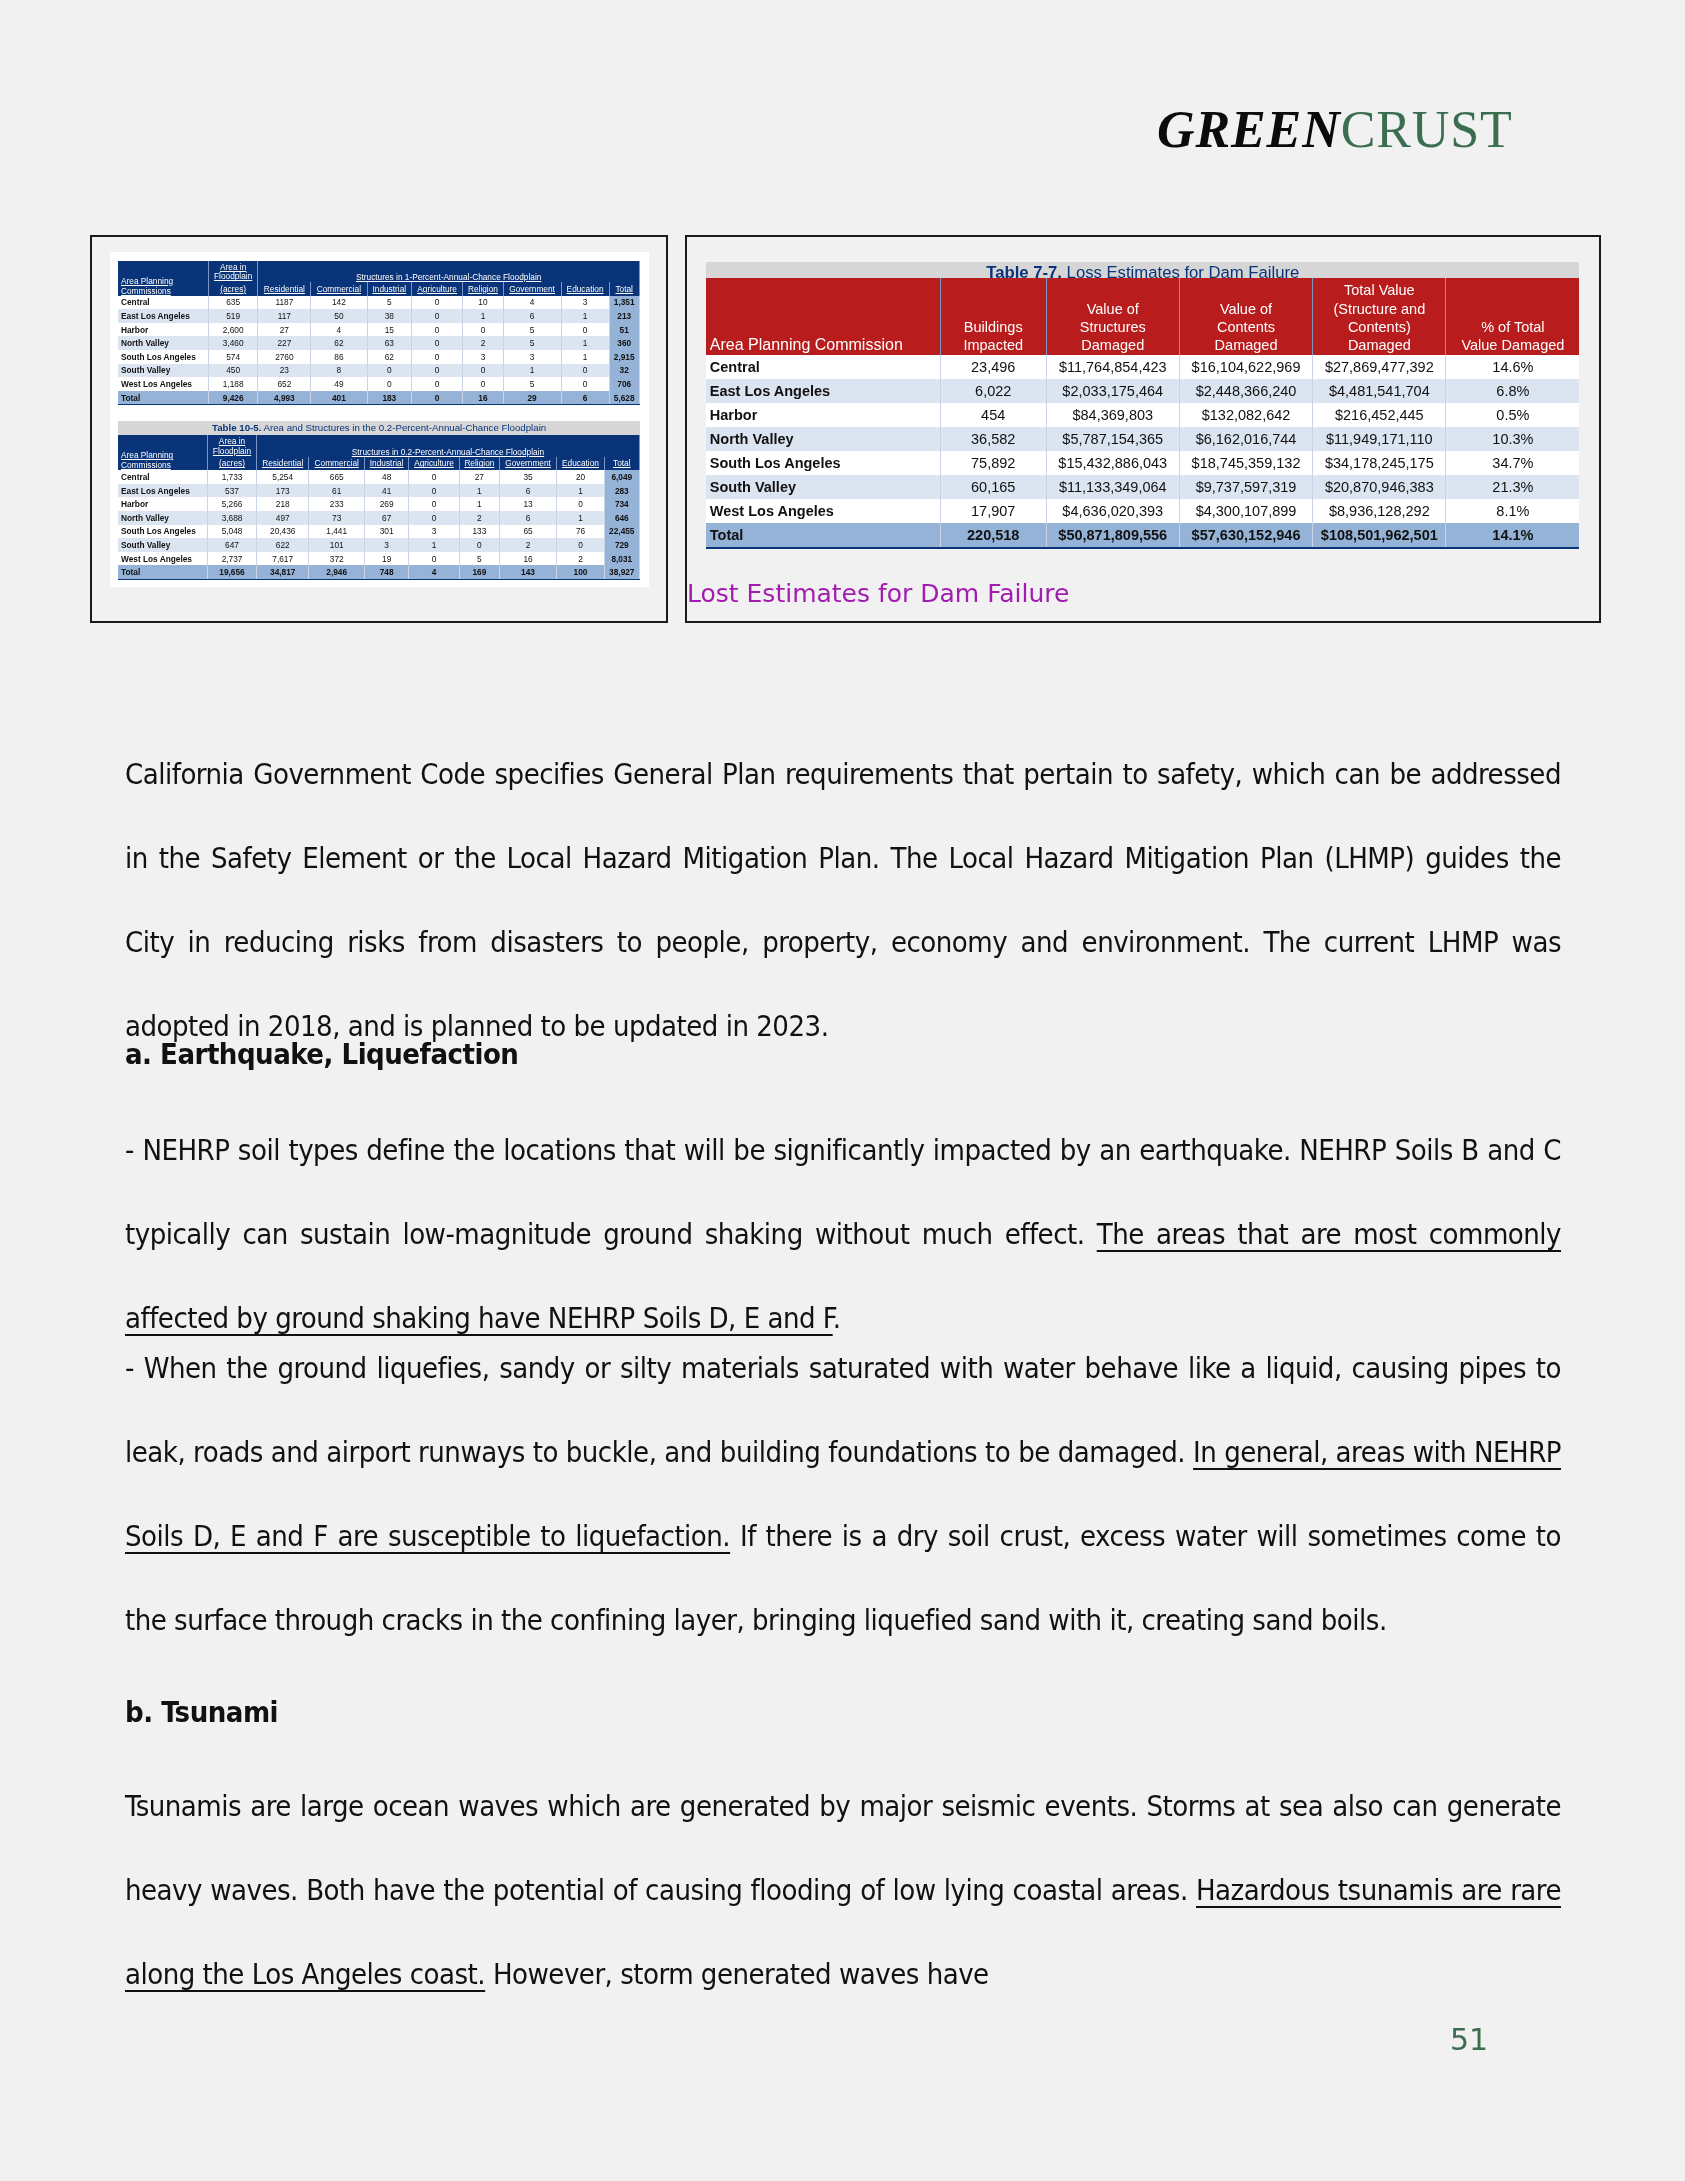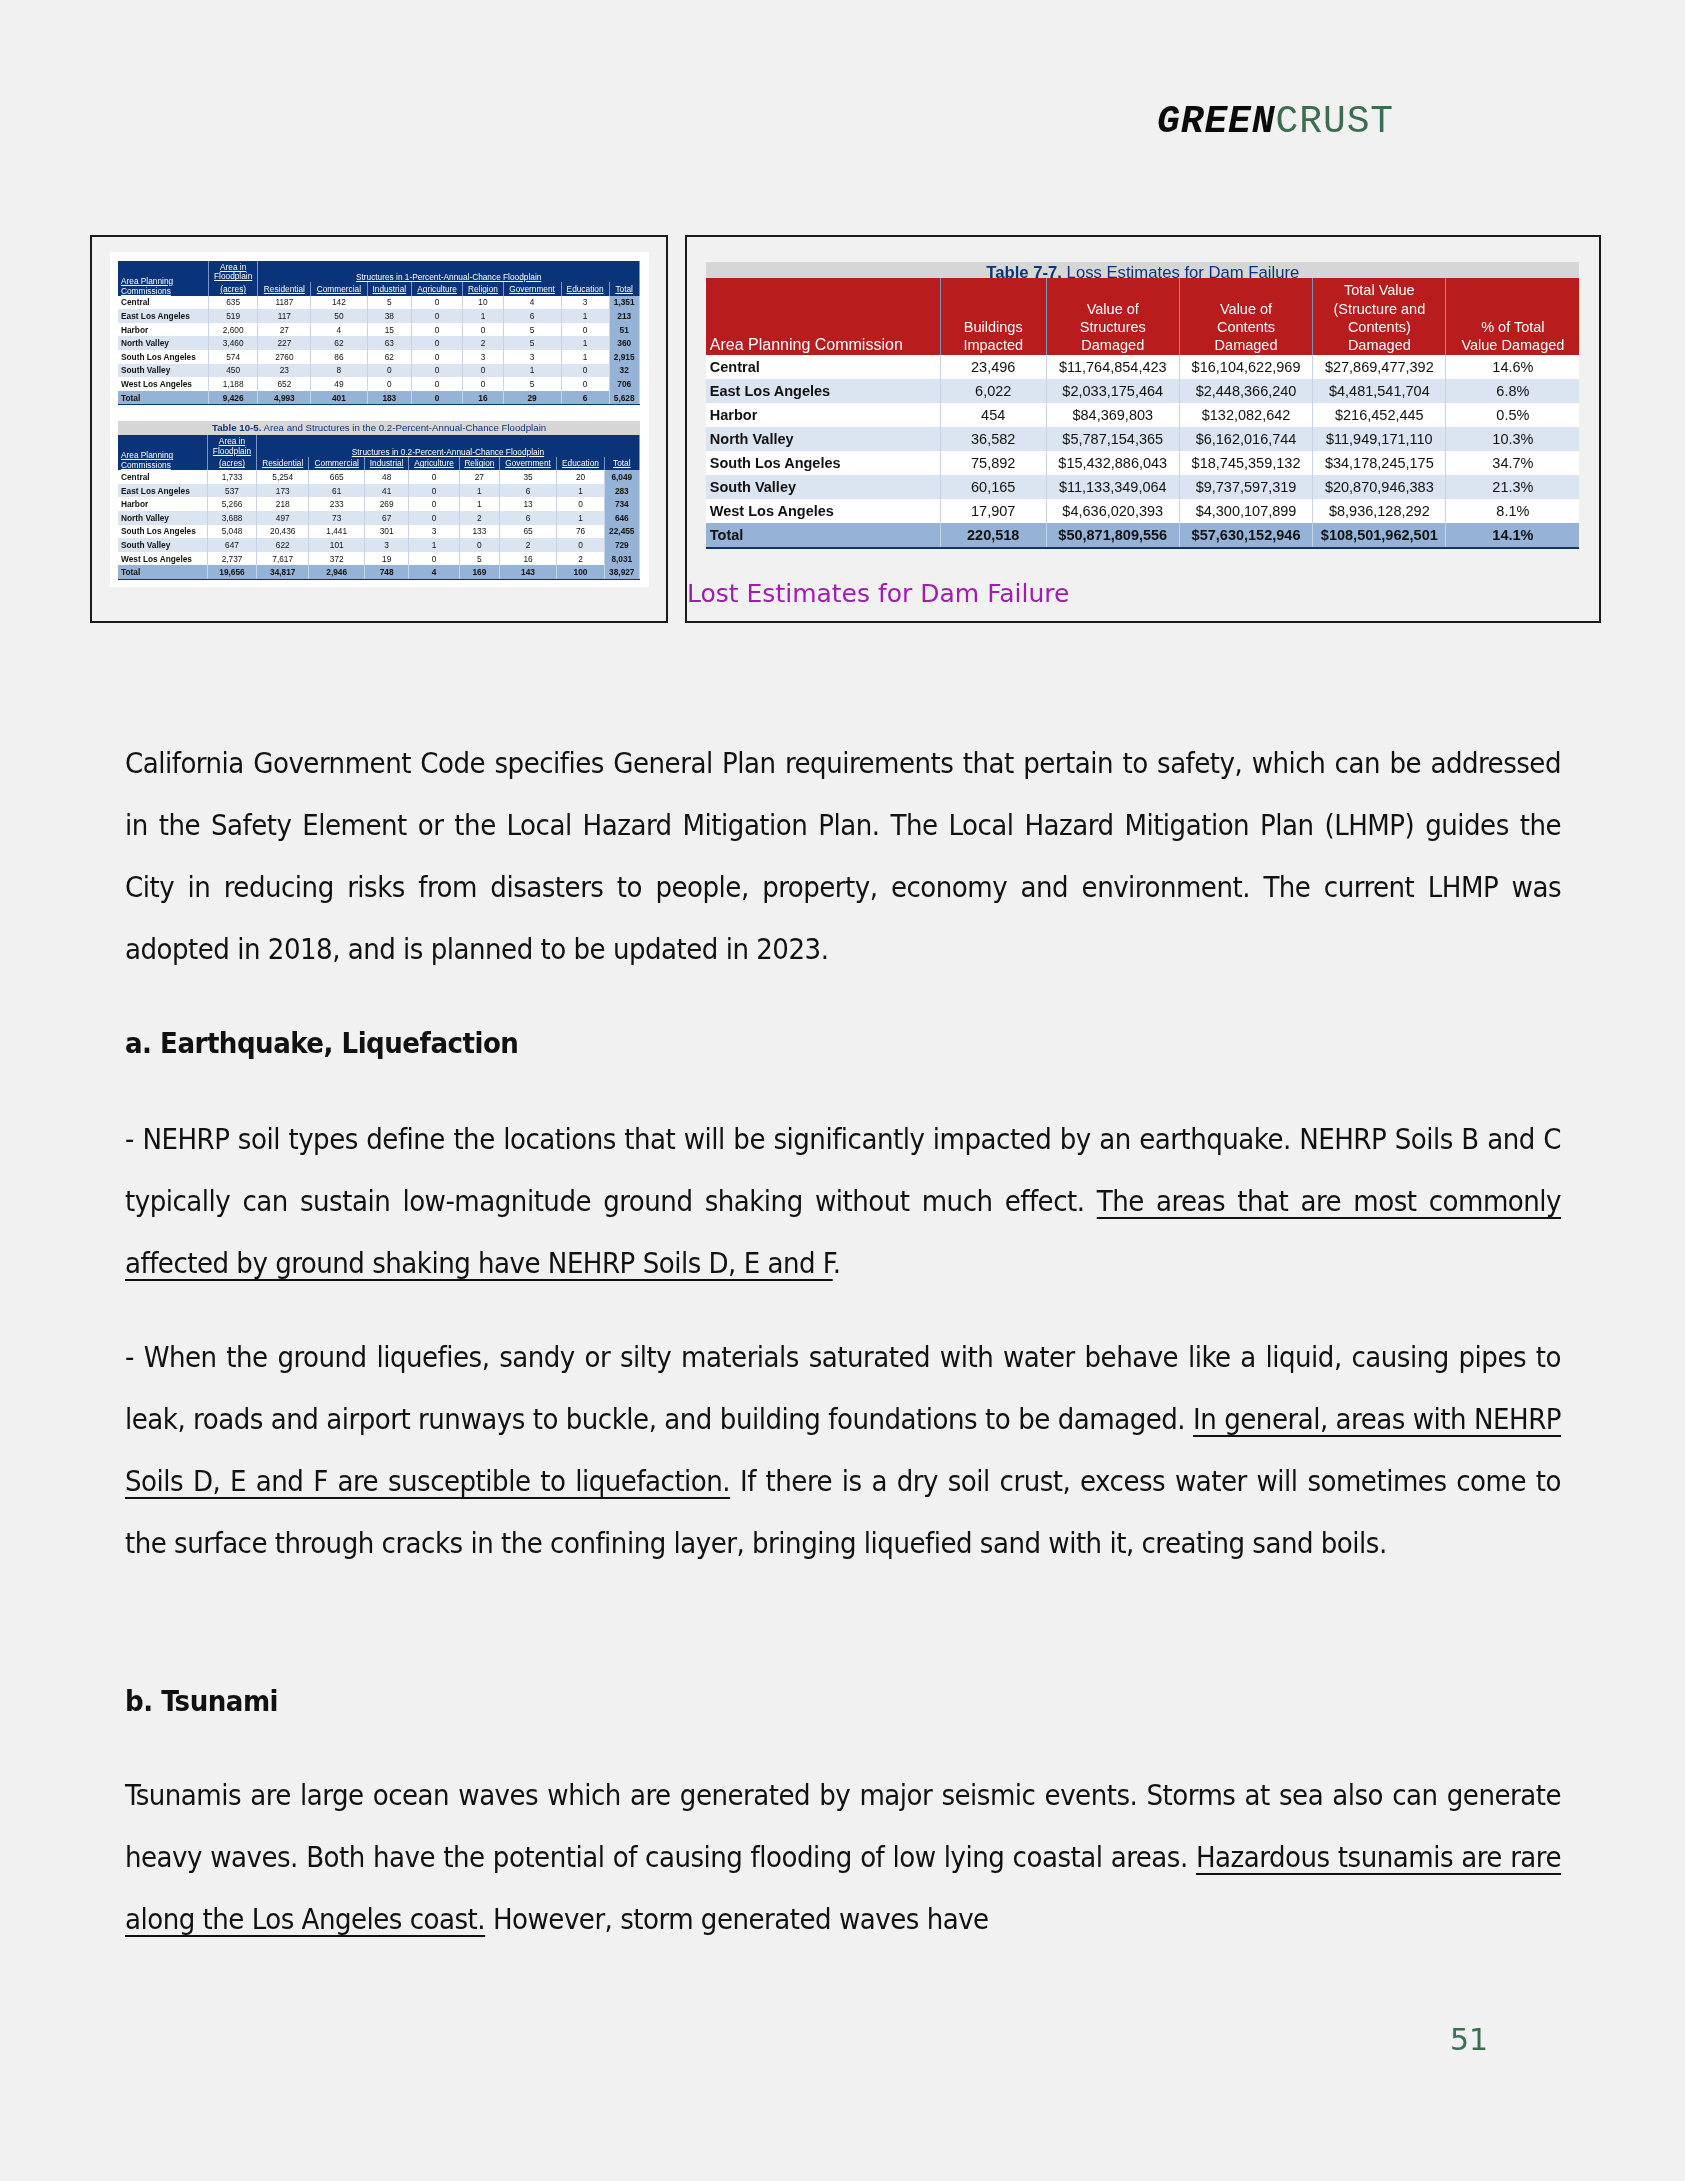--- a/index.html
+++ b/index.html
@@ -6,22 +6,22 @@
   body {
     width: 1685px; height: 2181px;
     background: #f1f1f1;
     position: relative;
     font-family: "DejaVu Sans", sans-serif;
     color: #111;
     overflow: hidden;
   }
   .logo {
     position: absolute; left: 1157px; top: 100px;
-    font-family: Liberation Mono, monospace;
-    font-size: 38px; letter-spacing: 0.9px;
+    font-family: Liberation Serif, serif;
+    font-size: 52px; letter-spacing: 0.9px;
   }
   .logo .green-part { font-weight: 900; font-style: italic; color: #0b0b0b; }
   .logo .crust-part { font-weight: 400; color: #3b6e50; }
 
   .frame {
     position: absolute; border: 2.6px solid #1a1a1a; background: #f1f1f1; box-sizing: border-box;
   }
   .frame-left { left: 90px; top: 235px; width: 578px; height: 388px; }
   .frame-right { left: 685px; top: 235px; width: 916px; height: 388px; }
 
@@ -55,21 +55,21 @@
   .t-big tr.total td { background: #95b3d7; font-weight: 700; border-bottom: 2.6px solid #0a3479; }
   .right-caption {
     position: absolute; left: 0; right: 0; top: 342px; text-align: left;
     font-family: "DejaVu Sans", sans-serif; font-size: 25px; color: #a21caf;
   }
 
   .body-text {
     position: absolute; left: 125px; width: 1436px;
     font-family: "DejaVu Sans Condensed", "DejaVu Sans", sans-serif;
     font-stretch: condensed;
-    font-size: 29px; line-height: 62px; text-align: justify; color: #111;
+    font-size: 29px; line-height: 84px; text-align: justify; color: #111;
     letter-spacing: -0.5px;
   }
   .p1 { top: 732px; }
   .h-a { top: 1012px; font-weight: 700; text-align: left; }
   .p2 { top: 1108px; }
   .p3 { top: 1326px; }
   .h-b { top: 1670px; font-weight: 700; text-align: left; }
   .p4 { top: 1764px; }
   .u { text-decoration: underline; text-underline-offset: 6.1px; text-decoration-thickness: 1.8px; }
   .page-number {

